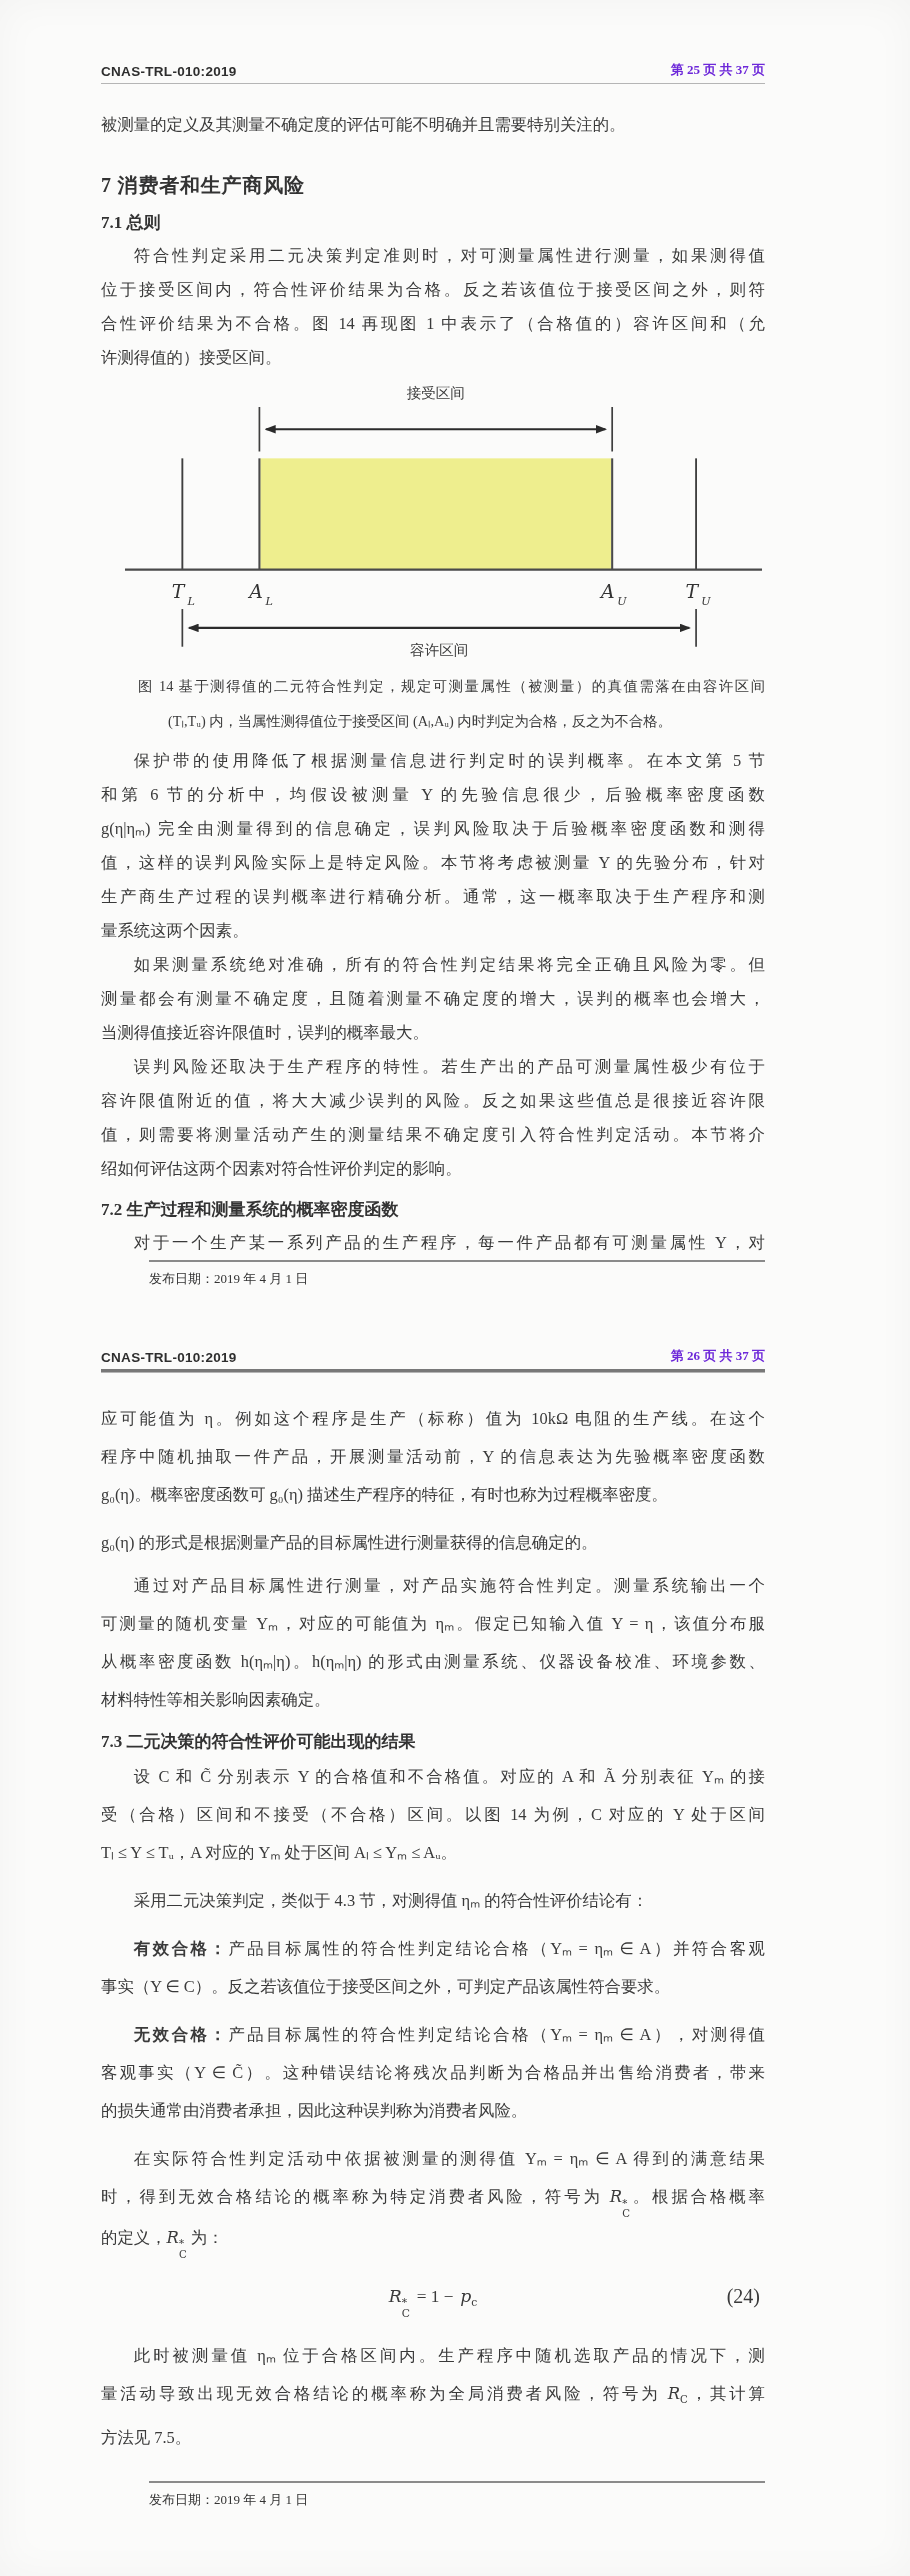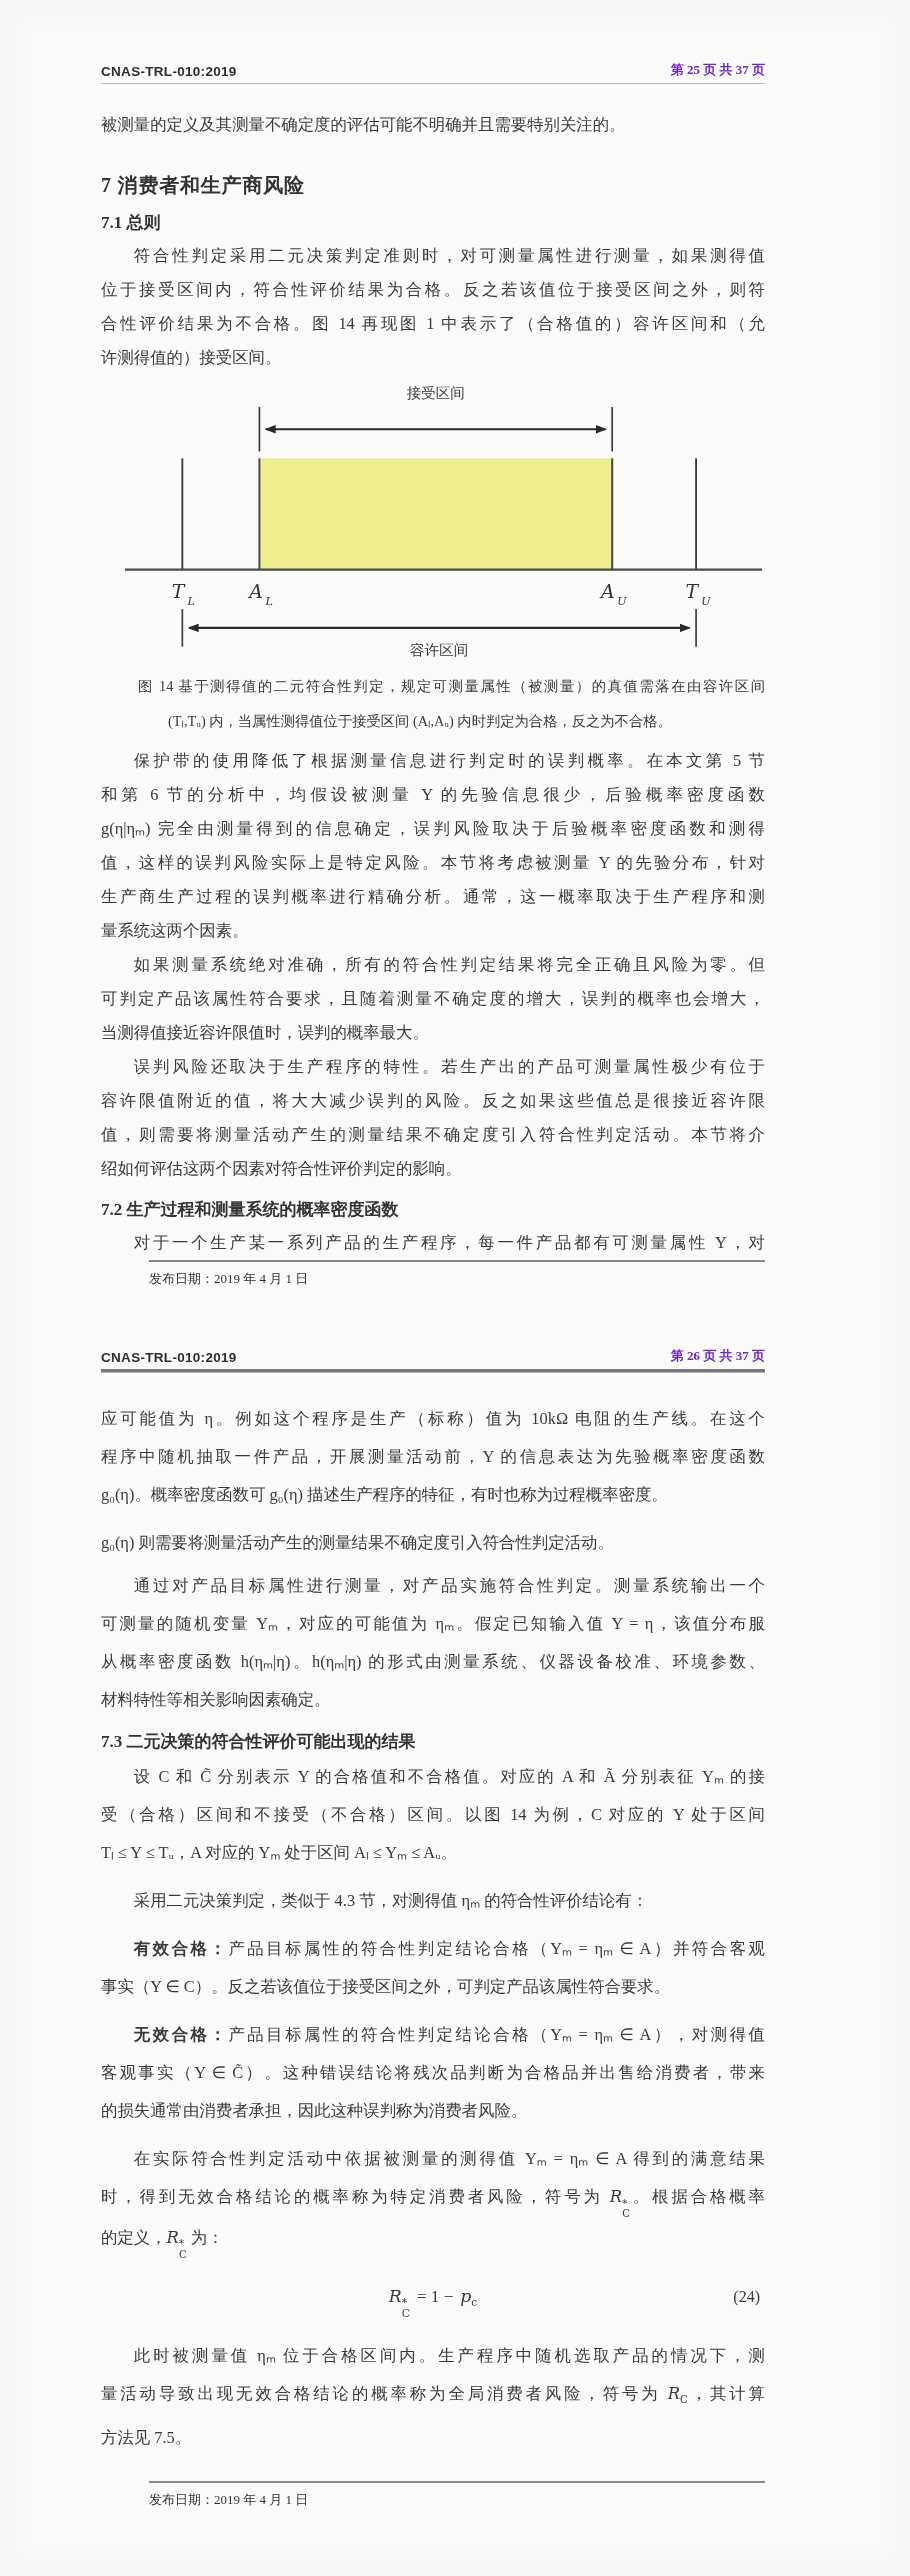--- a/index.html
+++ b/index.html
@@ -71,21 +71,21 @@
   }
   .stk-t{display:block;}
   .stk-b{display:block;}
   sub.sb{font-size:0.62em;font-family:"DejaVu Serif",serif;}
 
   .eq-row{
     position:relative;margin:22px 0 17px;text-align:center;
     font-size:17.3px;line-height:29px;
   }
   .eq-mid{margin:0 6.7px;}
-  .eq-num{position:absolute;right:5px;top:0;font-size:16px;text-align:center;}
+  .eq-num{position:absolute;right:5px;top:0;font-size:20px;text-align:center;}
 
   .page-footer{margin-top:auto;margin-left:48px;}
   .page-25 .page-footer{padding-bottom:44px;}
   .page-26 .page-footer{padding-bottom:67px;}
   .footer-text{margin:7.6px 0 0;font-size:13px;color:#333;}
 </style>
 </head>
 <body>
 
 <div class="doc">
@@ -153,21 +153,21 @@
       </div>
 
       <p class="ln indent mt-s">保护带的使用降低了根据测量信息进行判定时的误判概率。在本文第 5 节</p>
       <p class="ln">和第 6 节的分析中，均假设被测量 Y 的先验信息很少，后验概率密度函数</p>
       <p class="ln">g(η|ηₘ) 完全由测量得到的信息确定，误判风险取决于后验概率密度函数和测得</p>
       <p class="ln">值，这样的误判风险实际上是特定风险。本节将考虑被测量 Y 的先验分布，针对</p>
       <p class="ln">生产商生产过程的误判概率进行精确分析。通常，这一概率取决于生产程序和测</p>
       <p class="ln end">量系统这两个因素。</p>
 
       <p class="ln indent">如果测量系统绝对准确，所有的符合性判定结果将完全正确且风险为零。但</p>
-      <p class="ln">可判定产品该属性符合要求，且随着测量不确定度的增大，误判的概率也会增大，</p>
+      <p class="ln">测量都会有测量不确定度，且随着测量不确定度的增大，误判的概率也会增大，</p>
       <p class="ln end">当测得值接近容许限值时，误判的概率最大。</p>
 
       <p class="ln indent">误判风险还取决于生产程序的特性。若生产出的产品可测量属性极少有位于</p>
       <p class="ln">容许限值附近的值，将大大减少误判的风险。反之如果这些值总是很接近容许限</p>
       <p class="ln">值，则需要将测量活动产生的测量结果不确定度引入符合性判定活动。本节将介</p>
       <p class="ln end">绍如何评估这两个因素对符合性评价判定的影响。</p>
 
       <h2 class="h2">7.2  生产过程和测量系统的概率密度函数</h2>
       <p class="ln indent">对于一个生产某一系列产品的生产程序，每一件产品都有可测量属性 Y，对</p>
     </main>
@@ -183,21 +183,21 @@
       <span class="doc-code">CNAS-TRL-010:2019</span>
       <span class="page-num">第 26 页 共 37 页</span>
     </header>
     <div class="hrule"></div>
 
     <main class="content">
       <p class="ln" style="margin-top:27px">应可能值为 η。例如这个程序是生产（标称）值为 10kΩ 电阻的生产线。在这个</p>
       <p class="ln">程序中随机抽取一件产品，开展测量活动前，Y 的信息表达为先验概率密度函数</p>
       <p class="ln end">g₀(η)。概率密度函数可 g₀(η) 描述生产程序的特征，有时也称为过程概率密度。</p>
 
-      <p class="ln end mt">g₀(η) 则需要将测量活动产生的测量结果不确定度引入符合性判定活动。</p>
+      <p class="ln end mt">g₀(η) 的形式是根据测量产品的目标属性进行测量获得的信息确定的。</p>
 
       <p class="ln indent mt-s">通过对产品目标属性进行测量，对产品实施符合性判定。测量系统输出一个</p>
       <p class="ln">可测量的随机变量 Yₘ，对应的可能值为 ηₘ。假定已知输入值 Y = η，该值分布服</p>
       <p class="ln">从概率密度函数 h(ηₘ|η)。h(ηₘ|η) 的形式由测量系统、仪器设备校准、环境参数、</p>
       <p class="ln end">材料特性等相关影响因素确定。</p>
 
       <h2 class="h2">7.3  二元决策的符合性评价可能出现的结果</h2>
 
       <p class="ln indent">设 C 和 C̃ 分别表示 Y 的合格值和不合格值。对应的 A 和 Ã 分别表征 Yₘ 的接</p>
       <p class="ln">受（合格）区间和不接受（不合格）区间。以图 14 为例，C 对应的 Y 处于区间</p>

